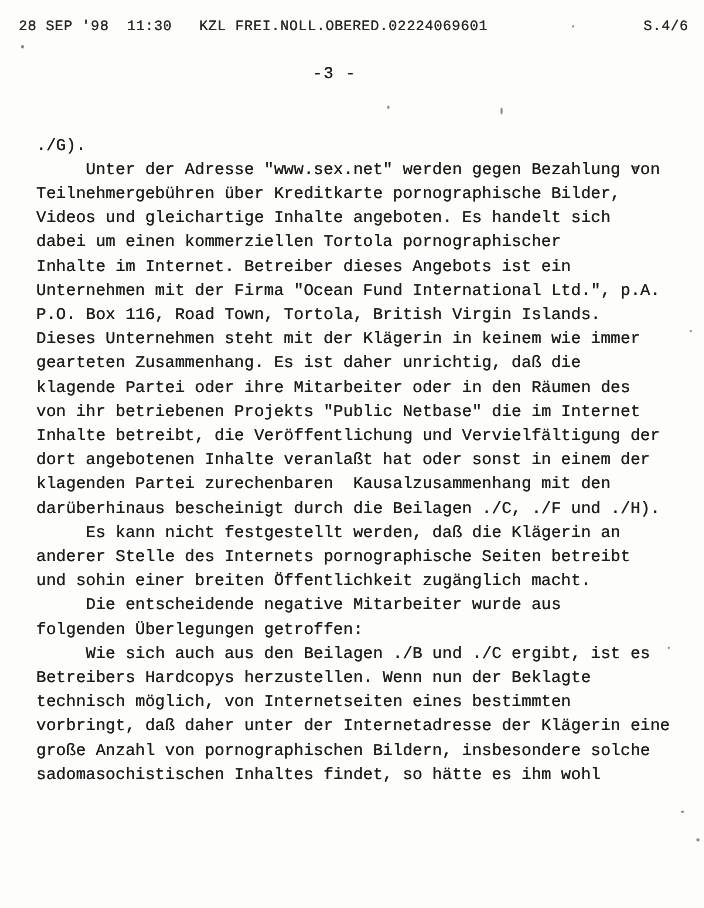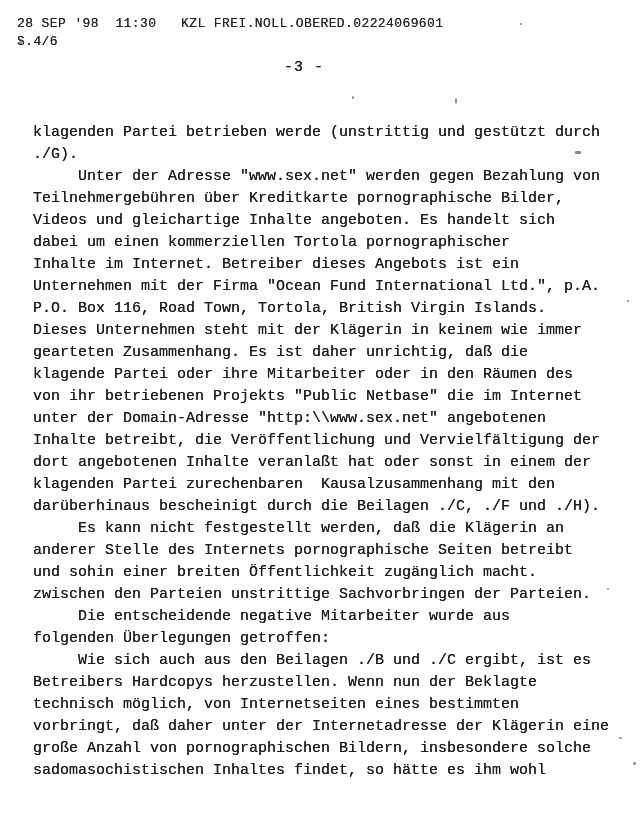--- a/index.html
+++ b/index.html
@@ -27,21 +27,20 @@
     right: 14px;
     display: flex;
     justify-content: space-between;
     align-items: baseline;
     font-size: 13px;
     line-height: 18px;
     white-space: pre;
     letter-spacing: 0.4px;
     color: #262626;
     text-shadow: 0 0 0.5px rgba(20,20,20,0.85);
-    flex-direction: column;
   }
   .fax-header .station {
     white-space: pre;
   }
   .page-number {
     position: absolute;
     top: 59px;
     left: 284px;
     font-size: 15px;
     white-space: pre;
@@ -85,42 +84,39 @@
 <div class="scan-page">
 
   <div class="fax-header">
     <span class="station"><span>28 SEP '98  11:30</span><span>   </span><span>KZL FREI.NOLL.OBERED.02224069601</span></span>
     <span>S.4/6</span>
   </div>
 
   <div class="page-number">-3 -</div>
 
   <div class="doc-body">
-      <div class="doc-line">klagenden Partei betrieben werde (unstrittig und gestützt durch</div>
       <div class="doc-line">./G).</div>
       <div class="doc-line">     Unter der Adresse "www.sex.net" werden gegen Bezahlung von</div>
       <div class="doc-line">Teilnehmergebühren über Kreditkarte pornographische Bilder,</div>
       <div class="doc-line">Videos und gleichartige Inhalte angeboten. Es handelt sich</div>
       <div class="doc-line">dabei um einen kommerziellen Tortola pornographischer</div>
       <div class="doc-line">Inhalte im Internet. Betreiber dieses Angebots ist ein</div>
       <div class="doc-line">Unternehmen mit der Firma "Ocean Fund International Ltd.", p.A.</div>
       <div class="doc-line">P.O. Box 116, Road Town, Tortola, British Virgin Islands.</div>
       <div class="doc-line">Dieses Unternehmen steht mit der Klägerin in keinem wie immer</div>
       <div class="doc-line">gearteten Zusammenhang. Es ist daher unrichtig, daß die</div>
       <div class="doc-line">klagende Partei oder ihre Mitarbeiter oder in den Räumen des</div>
       <div class="doc-line">von ihr betriebenen Projekts "Public Netbase" die im Internet</div>
-      <div class="doc-line">unter der Domain-Adresse "http:\\www.sex.net" angebotenen</div>
       <div class="doc-line">Inhalte betreibt, die Veröffentlichung und Vervielfältigung der</div>
       <div class="doc-line">dort angebotenen Inhalte veranlaßt hat oder sonst in einem der</div>
       <div class="doc-line">klagenden Partei zurechenbaren  Kausalzusammenhang mit den</div>
       <div class="doc-line">darüberhinaus bescheinigt durch die Beilagen ./C, ./F und ./H).</div>
       <div class="doc-line">     Es kann nicht festgestellt werden, daß die Klägerin an</div>
       <div class="doc-line">anderer Stelle des Internets pornographische Seiten betreibt</div>
       <div class="doc-line">und sohin einer breiten Öffentlichkeit zugänglich macht.</div>
-      <div class="doc-line">zwischen den Parteien unstrittige Sachvorbringen der Parteien.</div>
       <div class="doc-line">     Die entscheidende negative Mitarbeiter wurde aus</div>
       <div class="doc-line">folgenden Überlegungen getroffen:</div>
       <div class="doc-line">     Wie sich auch aus den Beilagen ./B und ./C ergibt, ist es</div>
       <div class="doc-line">Betreibers Hardcopys herzustellen. Wenn nun der Beklagte</div>
       <div class="doc-line">technisch möglich, von Internetseiten eines bestimmten</div>
       <div class="doc-line">vorbringt, daß daher unter der Internetadresse der Klägerin eine</div>
       <div class="doc-line">große Anzahl von pornographischen Bildern, insbesondere solche</div>
       <div class="doc-line">sadomasochistischen Inhaltes findet, so hätte es ihm wohl</div>
     </div>
 

